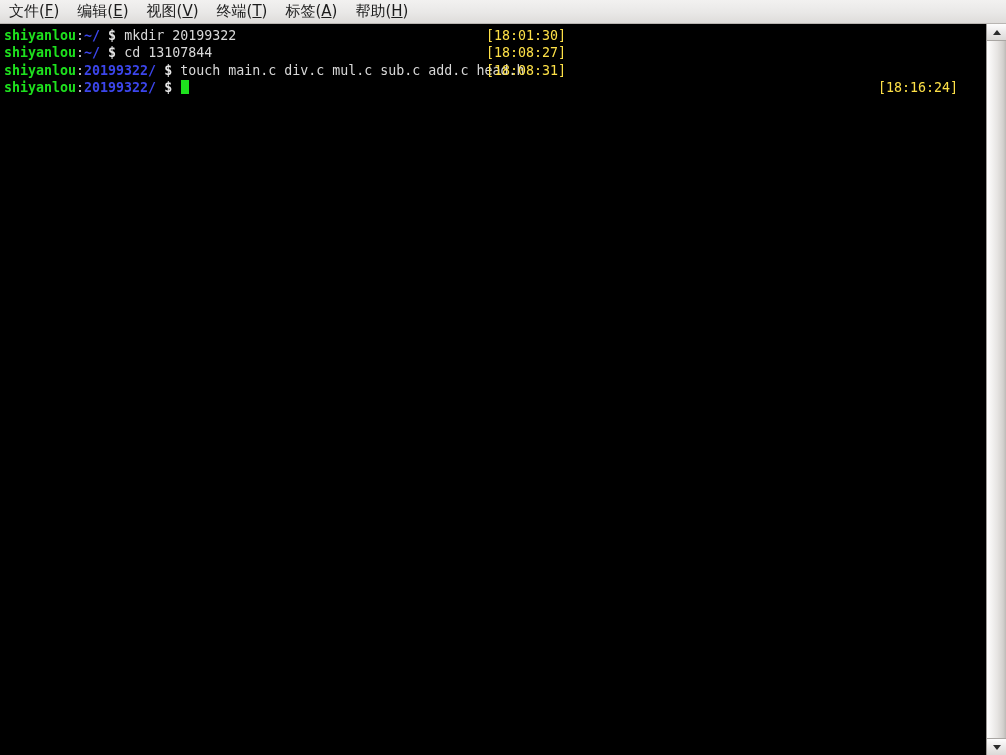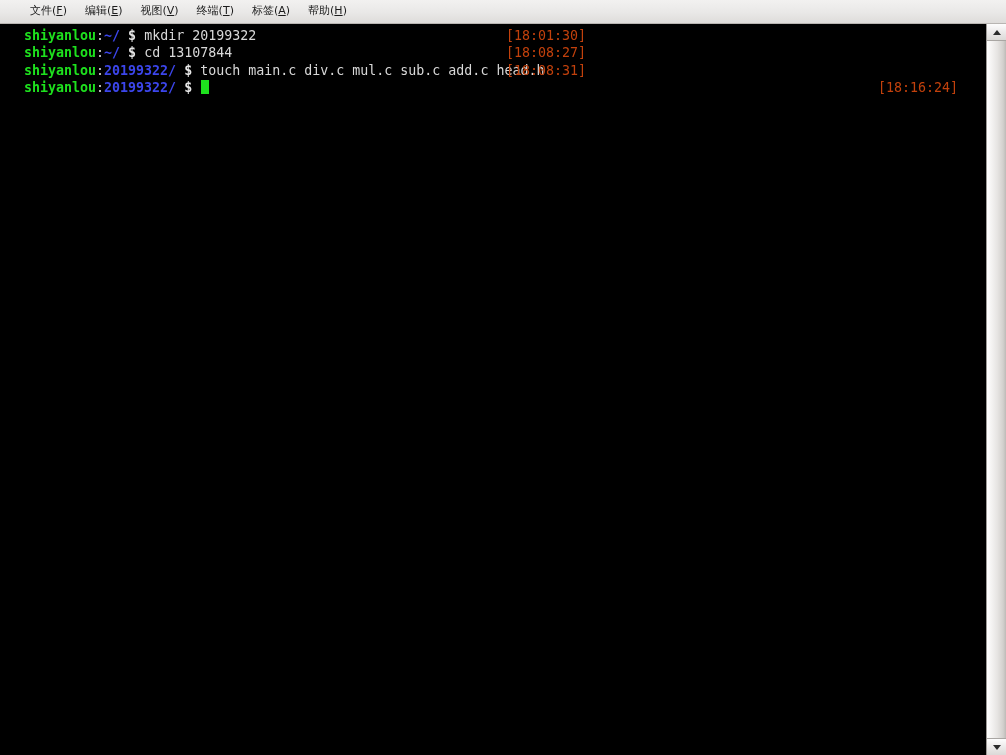--- a/index.html
+++ b/index.html
@@ -22,23 +22,23 @@
   }
 
   
   .menubar {
     height: 24px;
     min-height: 24px;
     background: linear-gradient(to bottom, #f2f1f0 0%, #e9e8e7 55%, #dedcda 100%);
     border-bottom: 1px solid #b8b5b2;
     display: flex;
     align-items: center;
-    padding-left: 22px;
+    padding-left: 1px;
     font-family: "DejaVu Sans", sans-serif;
-    font-size: 11px;
+    font-size: 15px;
     color: #1c1c1c;
     user-select: none;
   }
 
   .menu-item {
     padding: 2px 8px 3px 8px;
     margin-right: 2px;
     white-space: nowrap;
     line-height: 14px;
     cursor: default;
@@ -64,34 +64,33 @@
   }
 
   .line {
     position: relative;
     height: 17.4px;
     line-height: 17.4px;
     font-family: "DejaVu Sans Mono", monospace;
     font-size: 13.3px;
     white-space: pre;
     color: #d8d8d8;
-    margin-left: 20px;
   }
 
   .seg-user   { color: #1ee11e; font-weight: bold; }
   .seg-colon  { color: #d8d8d8; }
   .seg-path   { color: #3c46ec; font-weight: bold; }
   .seg-dollar { color: #e8e8e8; font-weight: bold; }
   .seg-cmd    { color: #d8d8d8; }
   .seg-out    { color: #d8d8d8; }
 
   .tstamp {
     position: absolute;
     top: 0;
-    color: #c2410c;
+    color: #fde047;
     white-space: pre;
     font-family: "DejaVu Sans Mono", monospace;
     font-size: 13.3px;
     line-height: 17.4px;
     text-align: right;
   }
   .tstamp.col { left: 482px; }
   .tstamp.right { right: 28px; }
 
   .cursor {

